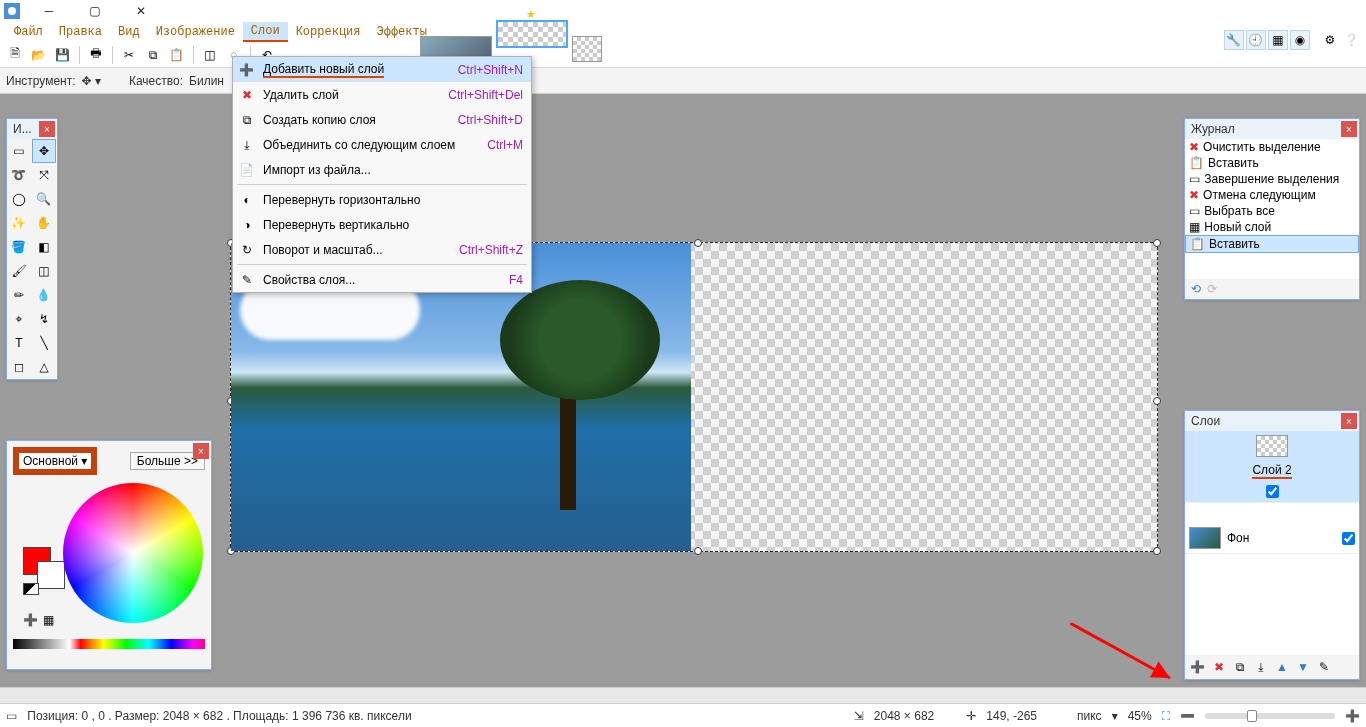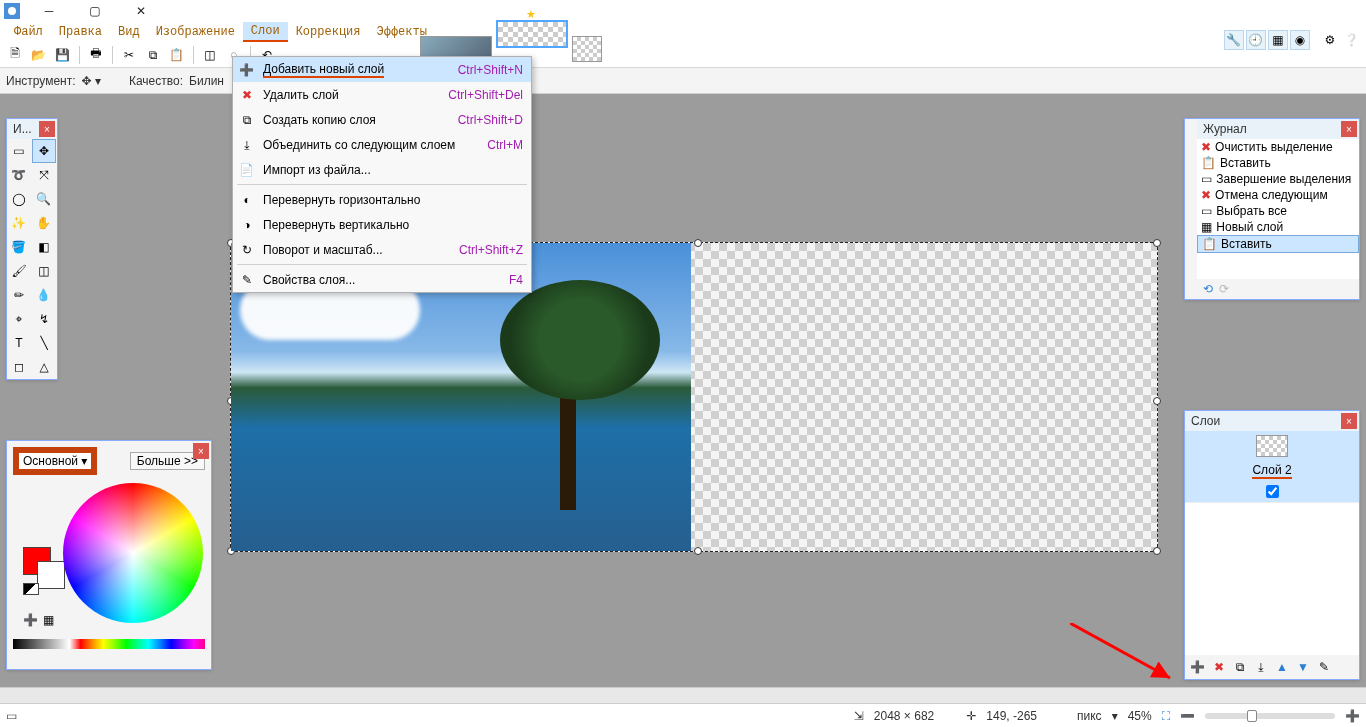--- a/index.html
+++ b/index.html
@@ -54,21 +54,21 @@
 .palette-body { padding:6px; }
 .pal-row { display:flex; gap:4px; align-items:center; margin-bottom:8px; }
 .pal-sel { border:6px solid #c2410c; padding:1px 4px; background:#fff; }
 .colorwheel { width:140px; height:140px; border-radius:50%; background:conic-gradient(red,yellow,lime,cyan,blue,magenta,red); position:relative; margin-left:50px; }
 .colorwheel::after { content:""; position:absolute; inset:0; border-radius:50%; background:radial-gradient(circle,#fff 0%,transparent 70%); }
 .swatch-main { width:28px; height:28px; background:#f00; border:1px solid #444; position:absolute; left:10px; top:64px; }
 .swatch-sec { width:28px; height:28px; background:#fff; border:1px solid #444; position:absolute; left:24px; top:78px; }
 .swatch-reset { position:absolute; left:10px; top:100px; width:16px; height:12px; border:1px solid #444; background:linear-gradient(135deg,#000 50%,#fff 50%); }
 .hue-strip { height:10px; margin-top:6px; background:linear-gradient(to right,#000,#333,#666,#999,#ccc,#fff,#f00,#f80,#ff0,#8f0,#0f0,#0f8,#0ff,#08f,#00f,#80f,#f0f,#f08); }
 
-.history-panel { right:6px; top:118px; width:176px; height:182px;padding-left:12px; }
+.history-panel { right:6px; top:118px; width:176px; height:182px; }
 .hist-list { background:#fff; height:140px; overflow:hidden; }
 .hist-item { display:flex; align-items:center; gap:4px; padding:1px 4px; }
 .hist-item.active { background:#cde6ff; border:1px solid #7aa8d8; }
 .hist-nav { display:flex; gap:6px; padding:3px 6px; }
 
 .layers-panel { right:6px; top:410px; width:176px; height:270px; }
 .layer-list { background:#fff; height:224px; }
 .layer-item { display:flex; align-items:center; gap:6px; padding:4px; border-bottom:1px solid #eee; }
 .layer-item.sel { background:#cde6ff; }
 .layer-thumb { width:32px; height:22px; border:1px solid #999; background:linear-gradient(135deg,#4a90d9,#2a5a3a); }
@@ -266,20 +266,25 @@
 
 <div class="panel layers-panel">
   <div class="panel-title">Слои</div>
   <div class="panel-close">×</div>
   <div class="layer-list" id="layer-list">
       <div class="layer-item sel" style="margin-bottom: 20px; flex-direction: column;">
         <div class="layer-thumb checker"></div>
         <span style="flex: 1 1 0%;"><span class="underline-red">Слой 2</span></span>
         <input type="checkbox" checked="" style="">
       </div>
+      <div class="layer-item">
+        <div class="layer-thumb"></div>
+        <span style="flex: 1 1 0%;">Фон</span>
+        <input type="checkbox" checked="" style="">
+      </div>
     </div>
   <div class="layer-btns">
     <div class="lb">➕</div>
     <div class="lb" style="color:#d33">✖</div>
     <div class="lb">⧉</div>
     <div class="lb">⤓</div>
     <div class="lb" style="color:#2a7fd4">▲</div>
     <div class="lb" style="color:#2a7fd4">▼</div>
     <div class="lb">✎</div>
   </div>
@@ -341,20 +346,21 @@
       <span class="dd-icon">✎</span>
       <span class="dd-label">Свойства слоя...</span>
       <span class="dd-short">F4</span>
     </div>
   </div>
 
 <div class="scrollbar-h"></div>
 
 <div class="statusbar">
   <span>▭</span>
+  <span>Позиция: 0 , 0 . Размер: 2048  × 682 . Площадь: 1 396 736 кв. пиксели</span>
   <span class="spacer"></span>
   <span>⇲</span>
   <span>2048 × 682</span>
   <span style="width:12px"></span>
   <span>✛</span>
   <span>149, -265</span>
   <span style="width:20px"></span>
   <span>пикс</span>
   <span>▾</span>
   <span>45%</span>

